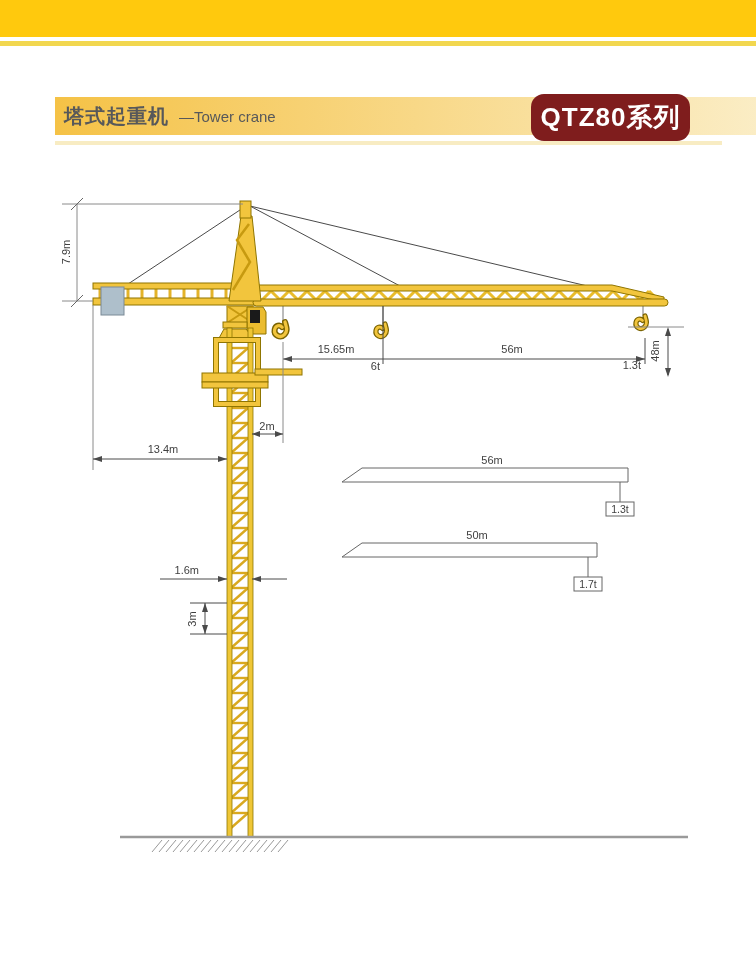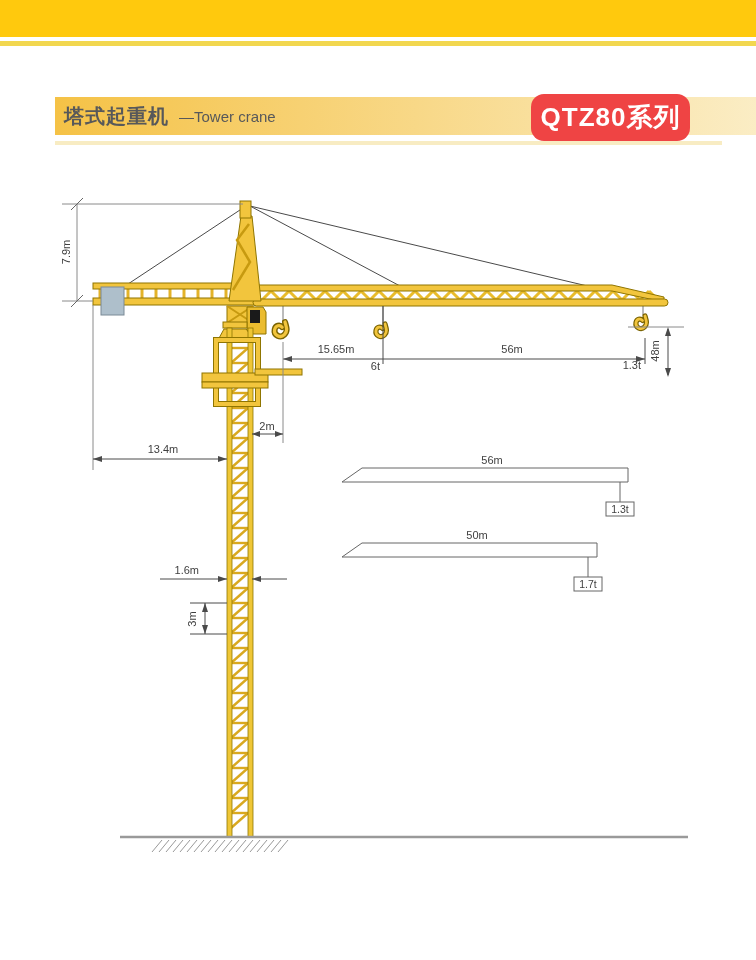--- a/index.html
+++ b/index.html
@@ -11,21 +11,21 @@
   .top-line{position:absolute;left:0;top:41px;width:756px;height:5px;background:#F2D74F;}
   .title-bar{
     position:absolute;left:55px;top:97px;width:737px;height:38px;
     background:linear-gradient(to right,#F5C246,#FBEFCB);
     display:flex;align-items:center;padding-left:9px;box-sizing:border-box;
   }
   .title-cn{font-size:20px;font-weight:bold;color:#57585A;letter-spacing:1px;}
   .title-en{font-size:15px;color:#57585A;margin-left:10px;}
   .title-underline{position:absolute;left:55px;top:141px;width:667px;height:4px;background:#F8ECC3;}
   .series-badge{
-    position:absolute;left:531px;top:94px;width:159px;height:47px;background:#ef4444;
+    position:absolute;left:531px;top:94px;width:159px;height:47px;background:#7f1d1d;
     border-radius:13px;display:flex;align-items:center;justify-content:center;
     color:#ffffff;font-size:26px;font-weight:bold;letter-spacing:1px;
   }
   svg{position:absolute;left:0;top:0;}
   .dim-text{fill:#3F3F3F;font-size:11px;font-family:"Liberation Sans",sans-serif;}
   .box-text{fill:#3F3F3F;font-size:10.5px;font-family:"Liberation Sans",sans-serif;}
 </style>
 </head>
 <body>
 

